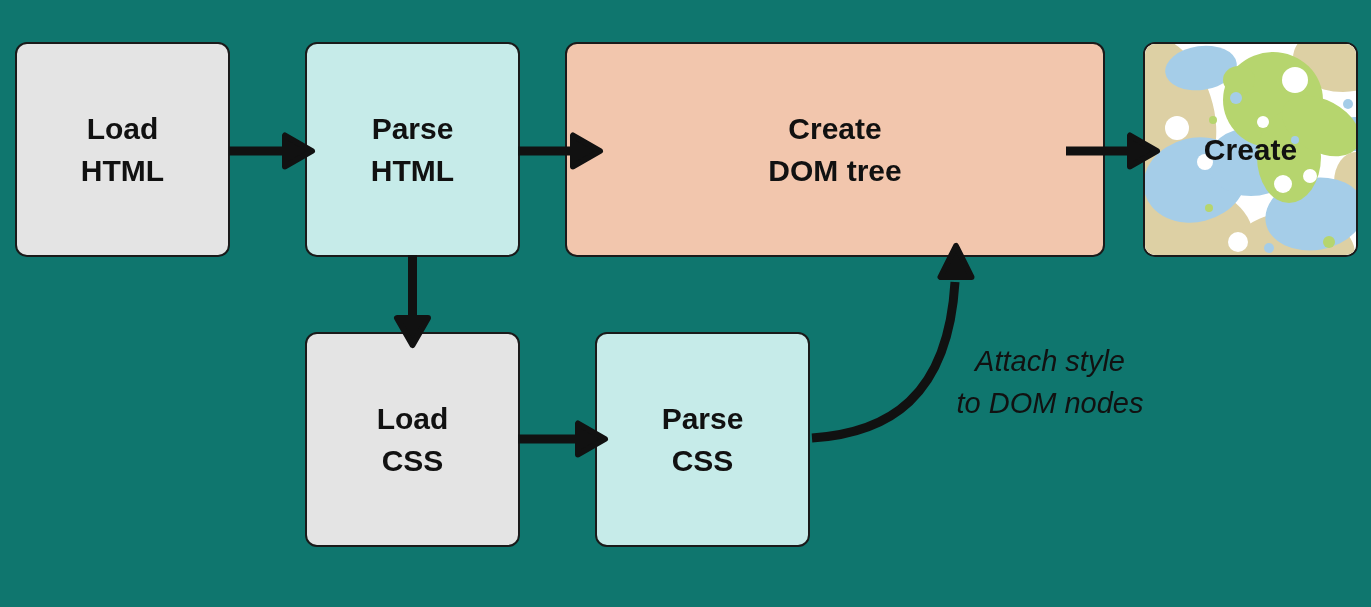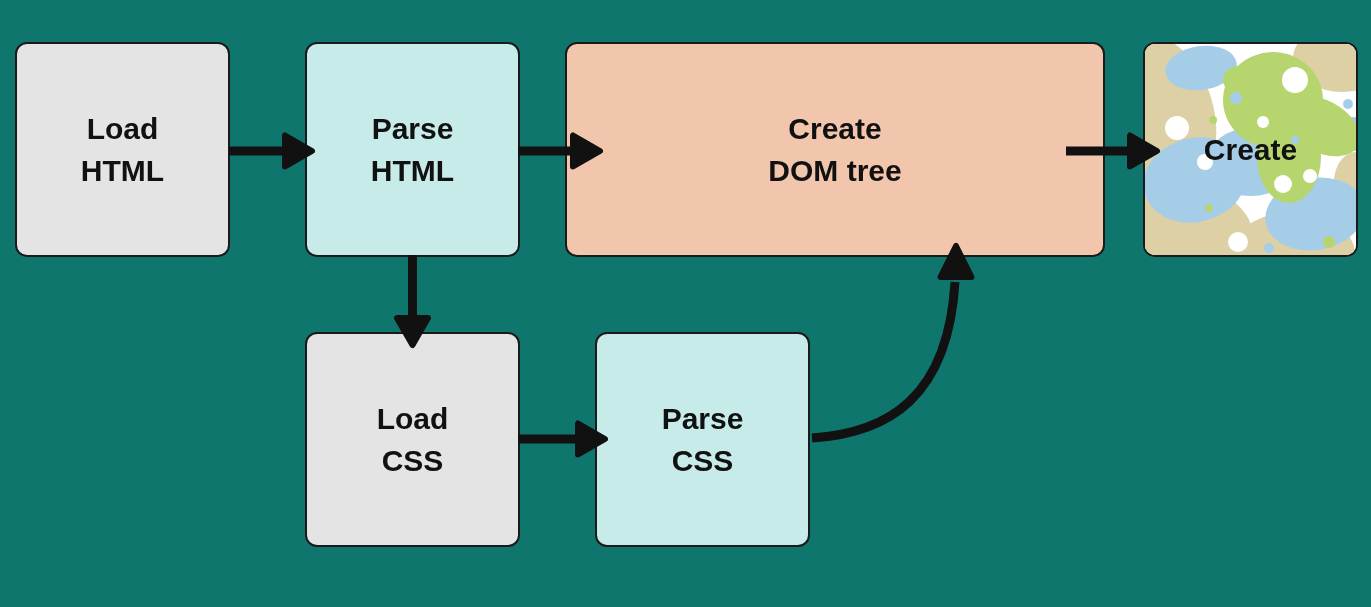--- a/index.html
+++ b/index.html
@@ -131,20 +131,22 @@
   <div class="node" id="n-load-css">
     <span class="node-label">Load
 CSS</span>
   </div>
 
   <div class="node" id="n-parse-css">
     <span class="node-label">Parse
 CSS</span>
   </div>
 
+  <div id="edge-annotation">Attach style
+to DOM nodes</div>
 
   <svg id="arrow-layer" viewBox="0 0 1371 607" aria-hidden="true">
     <g stroke="#111111" fill="#111111" stroke-linejoin="round" stroke-linecap="butt">
 
       <line x1="229" y1="151" x2="286" y2="151" stroke-width="9"></line>
       <path d="M312,151 L285,135.5 L285,166.5 Z" stroke-width="6"></path>
 
       <line x1="518" y1="151" x2="574" y2="151" stroke-width="9"></line>
       <path d="M600,151 L573,135.5 L573,166.5 Z" stroke-width="6"></path>
 

